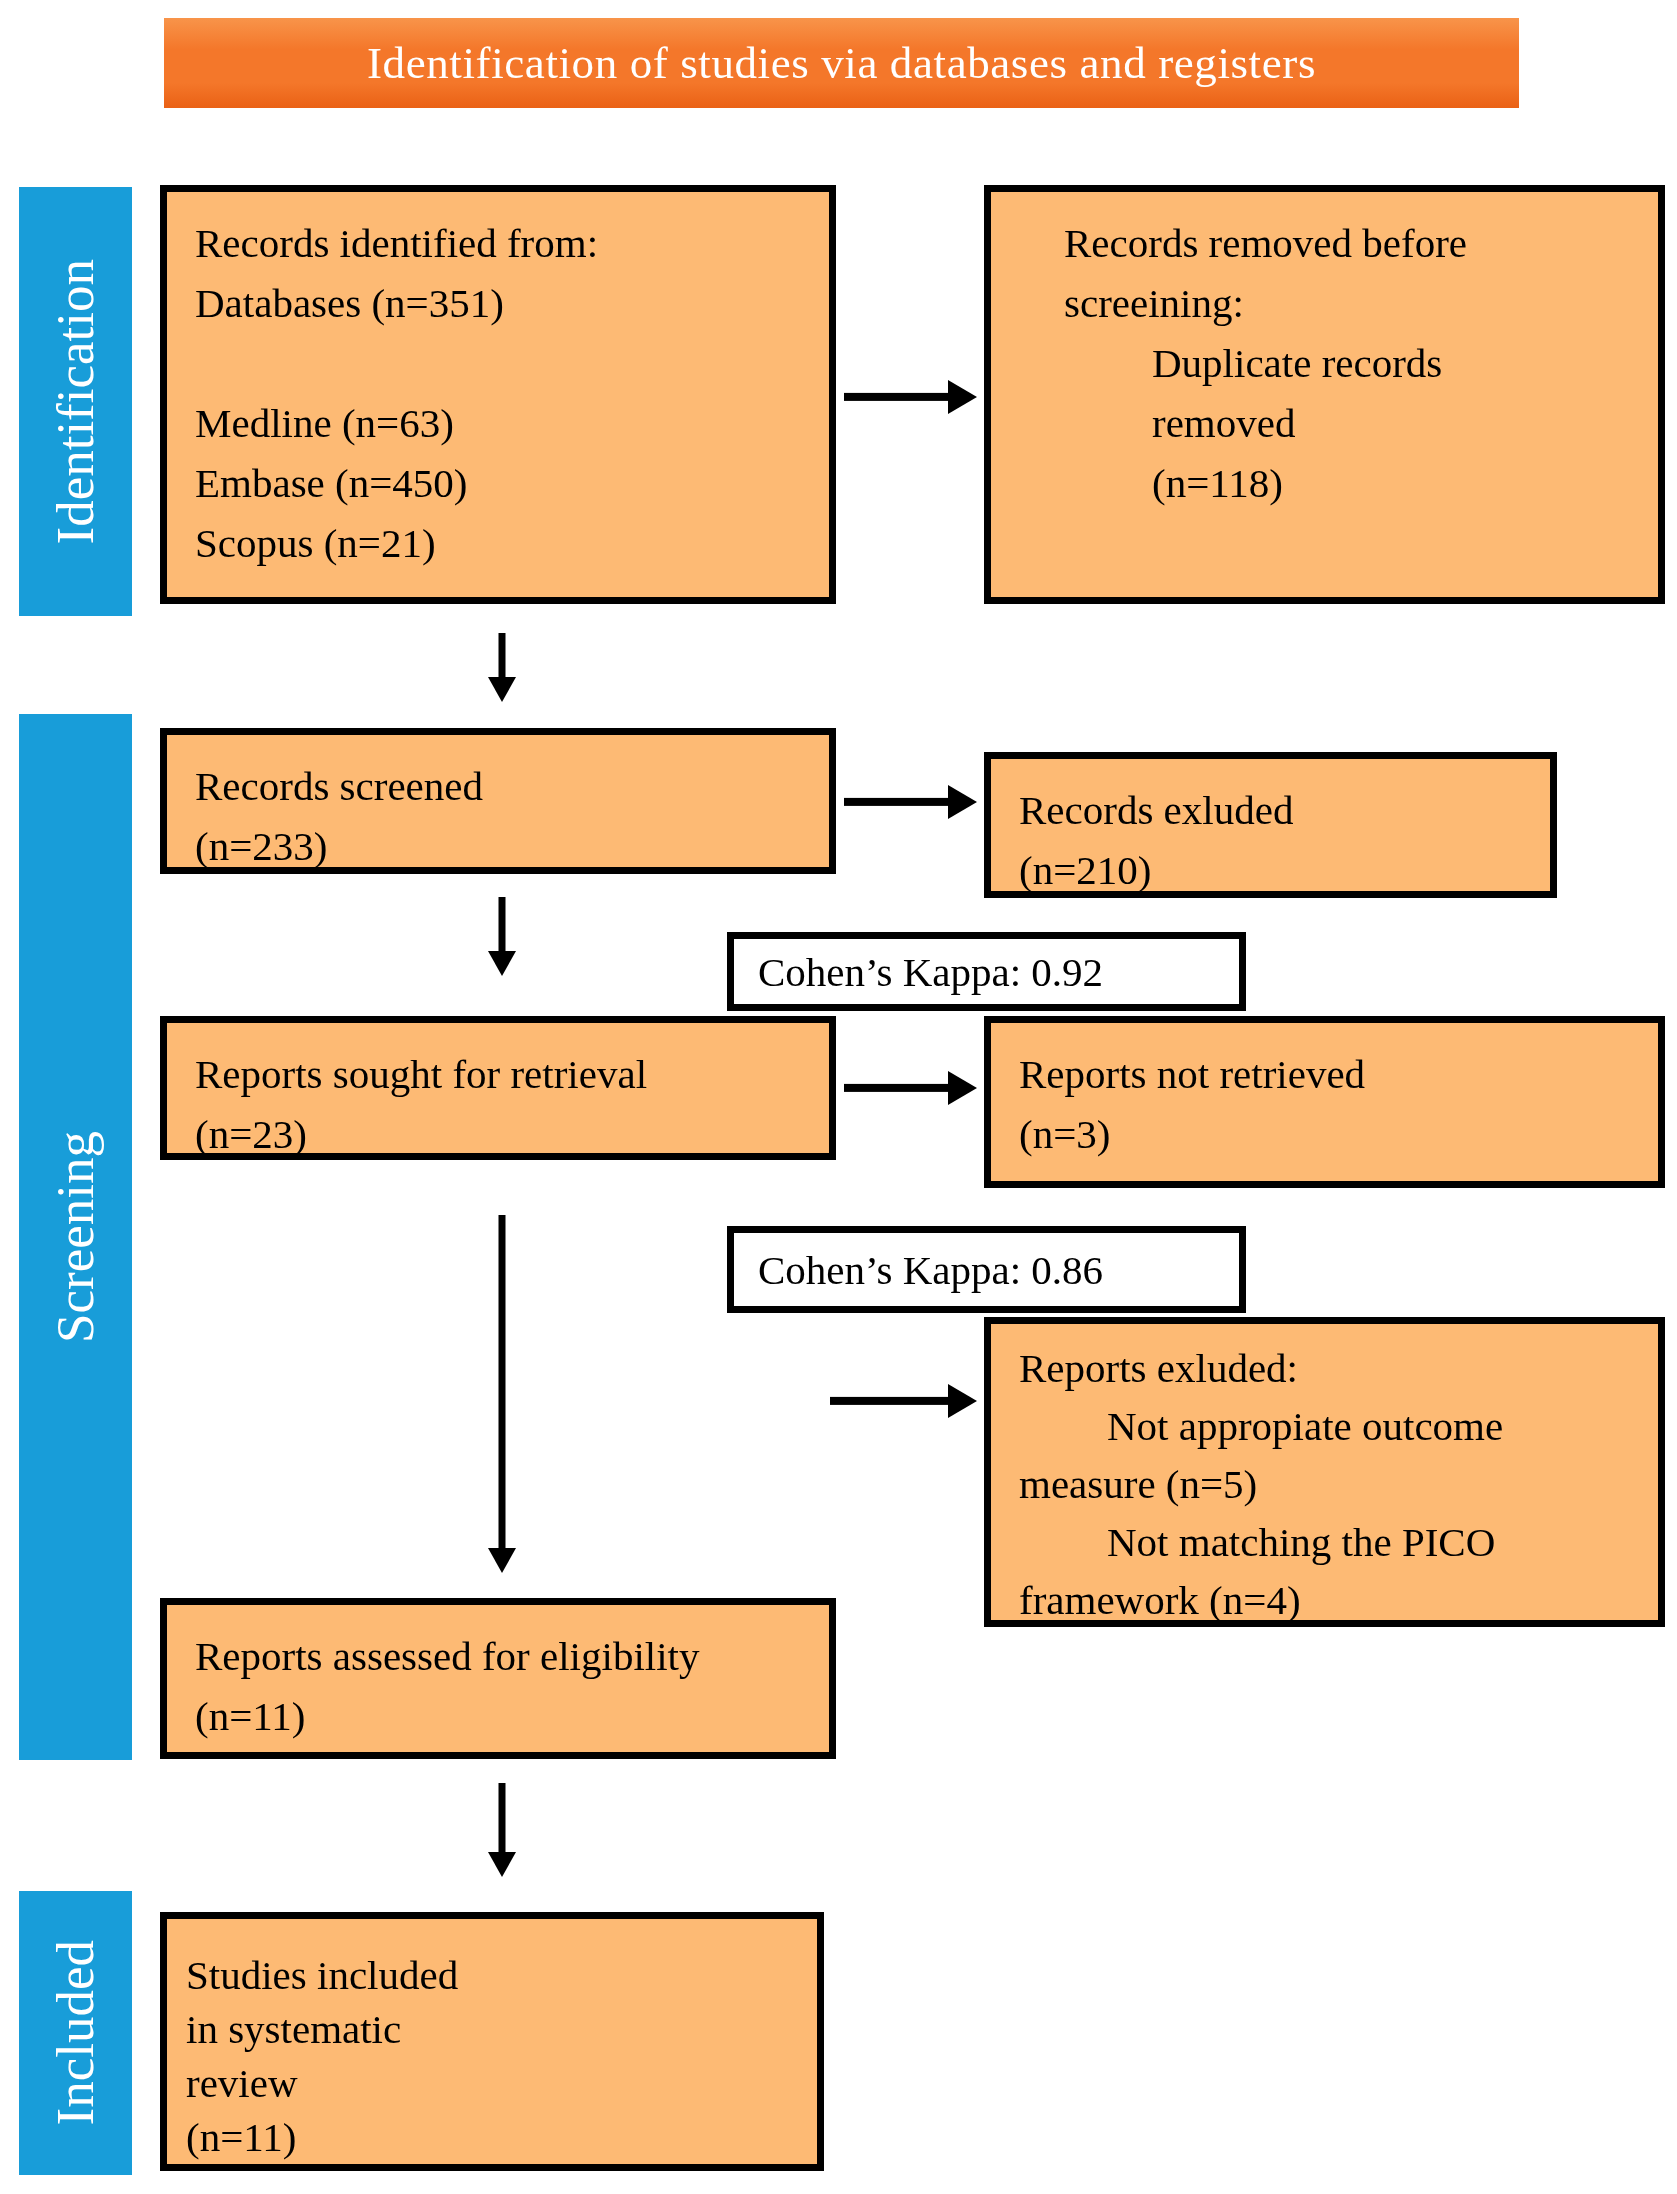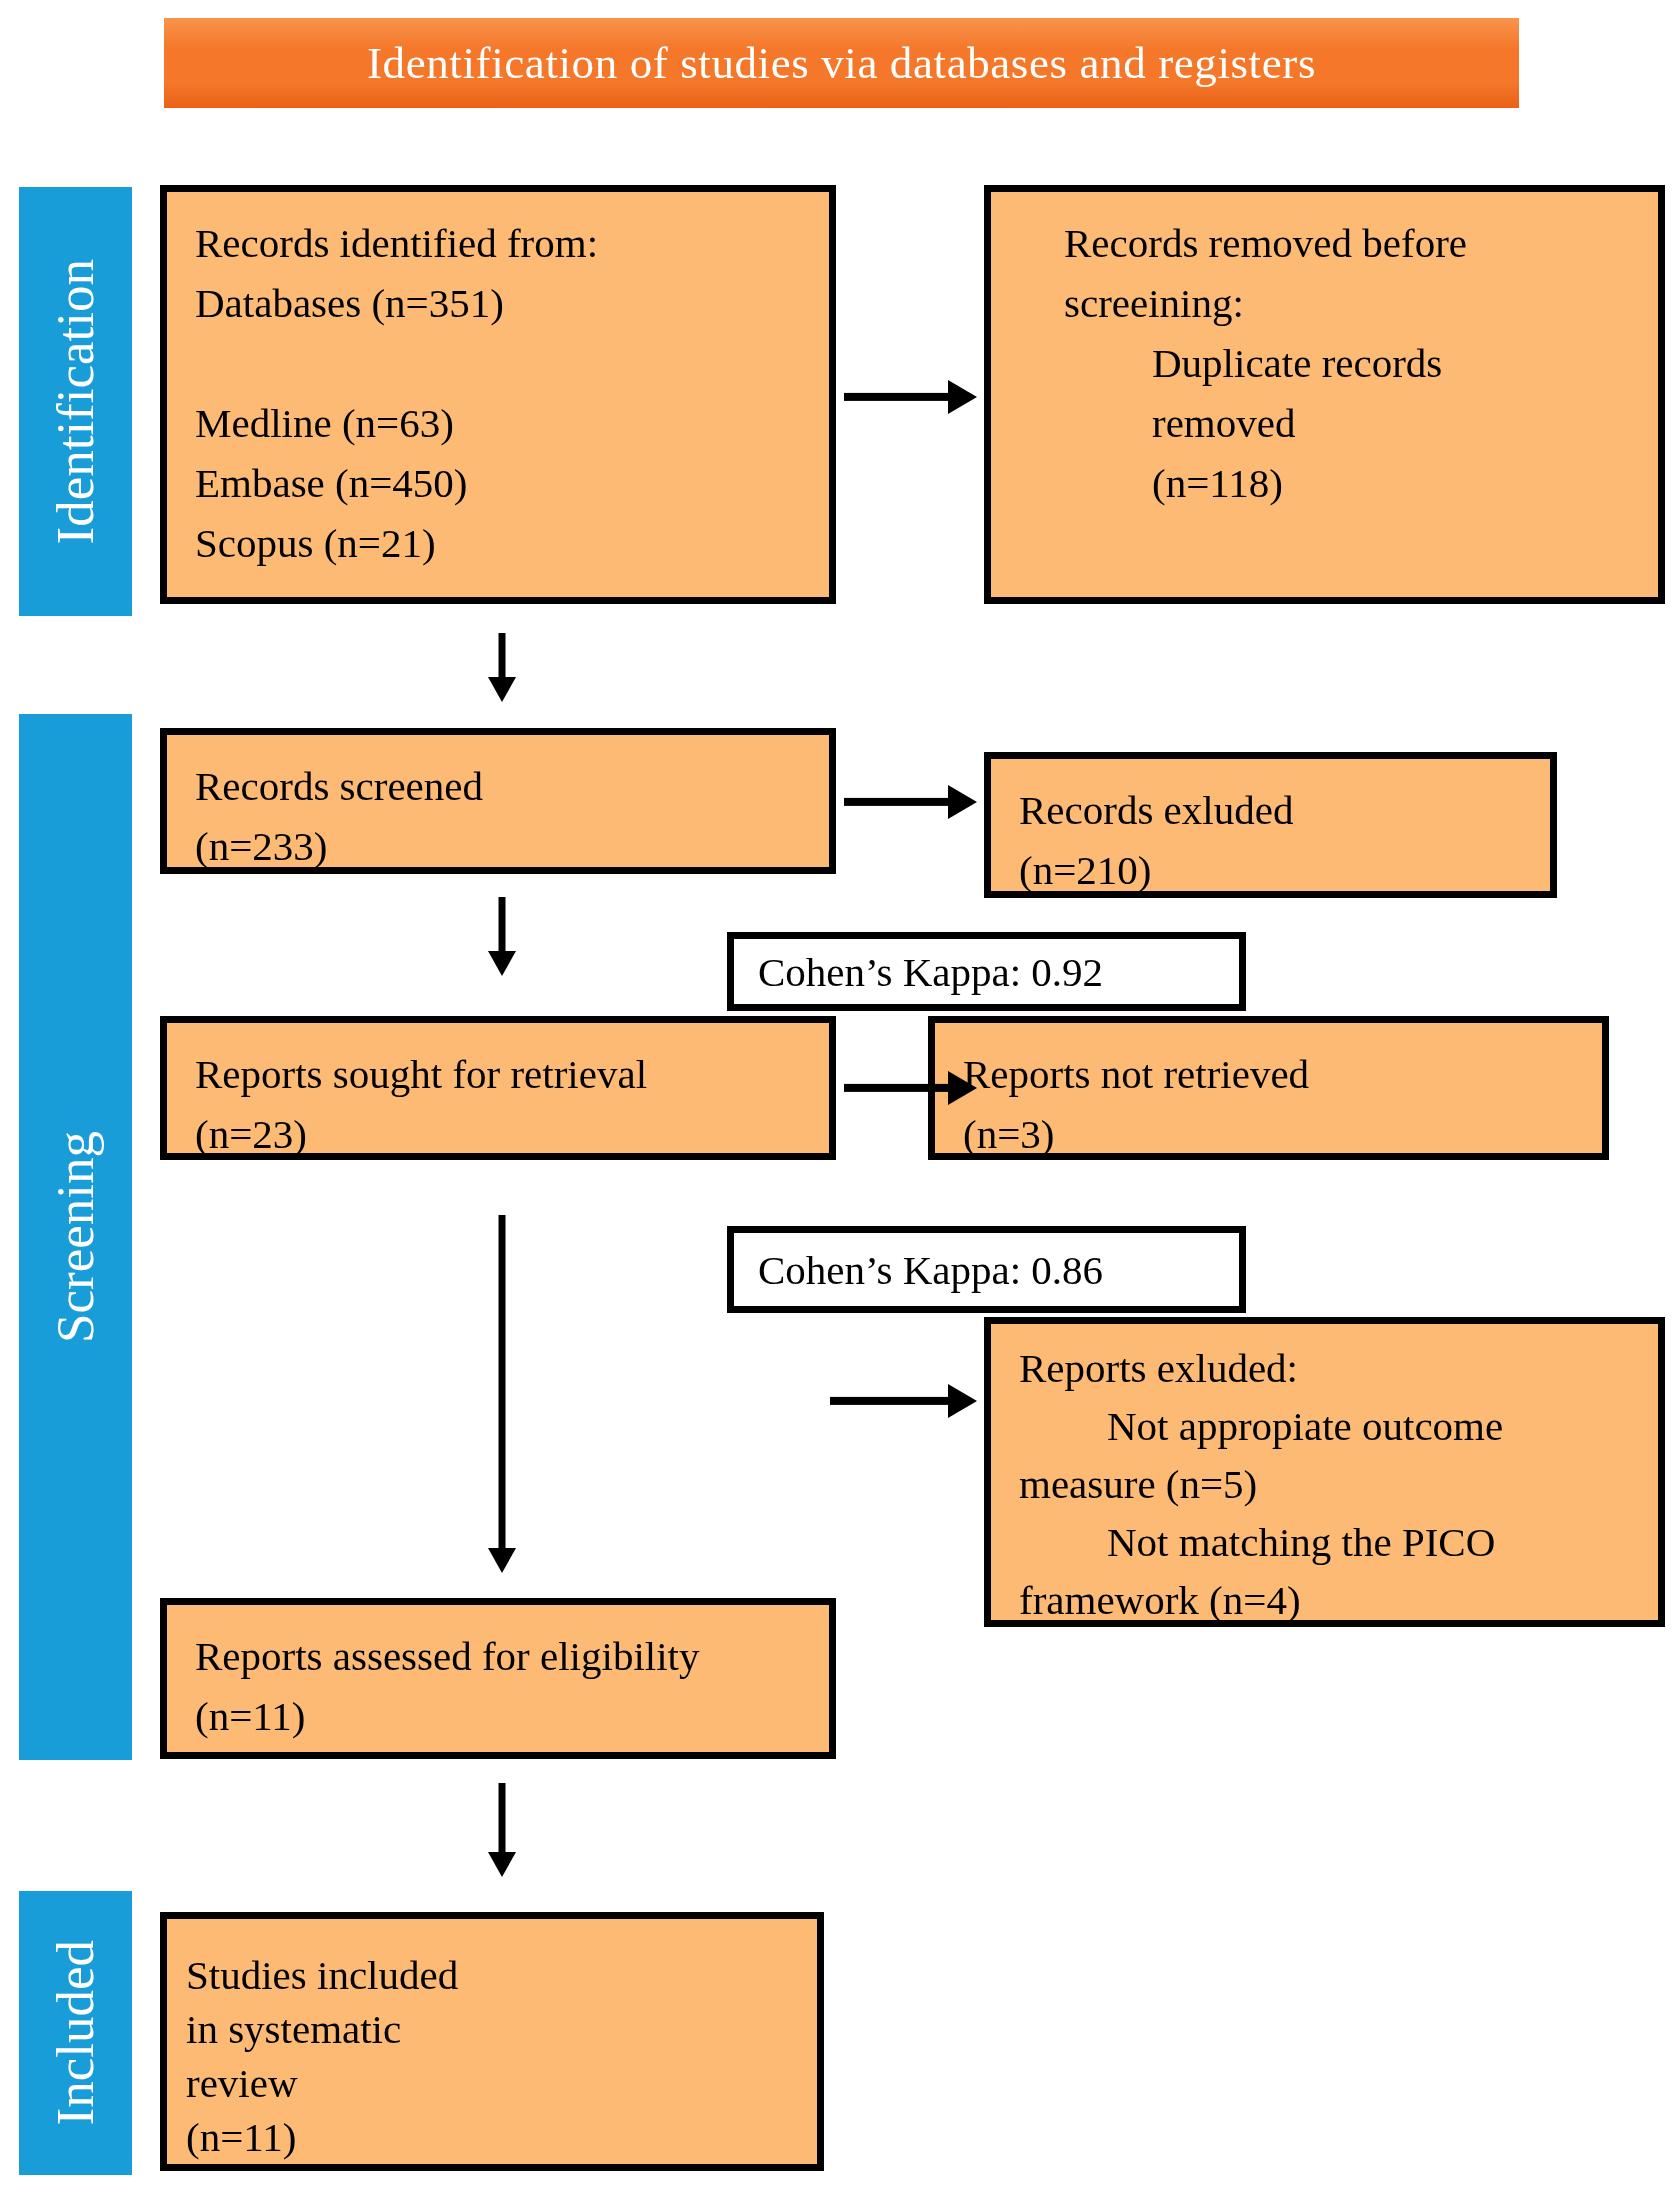--- a/index.html
+++ b/index.html
@@ -42,21 +42,21 @@
   }
   .pbox .inner{padding:21.3px 5px 0 28px;}
   .pbox .line{white-space:nowrap;}
   .pbox .line.indent{padding-left:88px;}
 
   .b1{left:160px;top:185px;width:676px;height:419px;}
   .b2{left:984px;top:185px;width:681px;height:419px;padding-left:45px;}
   .b3{left:160px;top:728px;width:676px;height:146px;}
   .b4{left:984px;top:728px;width:573px;height:146px;margin-top:24px;}
   .b5{left:160px;top:1016px;width:676px;height:144px;}
-  .b6{left:928px;top:1016px;width:681px;height:144px;}
+  .b6{left:984px;top:1016px;width:681px;height:172px;}
   .b7{left:984px;top:1317px;width:681px;height:310px;}
   .b7 .inner{padding-top:15px;}
   .b7{line-height:58px;}
   .b8{left:160px;top:1598px;width:676px;height:161px;}
   .b9{left:160px;top:1912px;width:664px;height:259px;line-height:54px;}
   .b9 .inner{padding:29px 5px 0 19px;}
 
   .kappa{
     position:absolute;background:#ffffff;border:7px solid var(--border);
     display:flex;align-items:center;font-size:41px;padding-left:24px;

